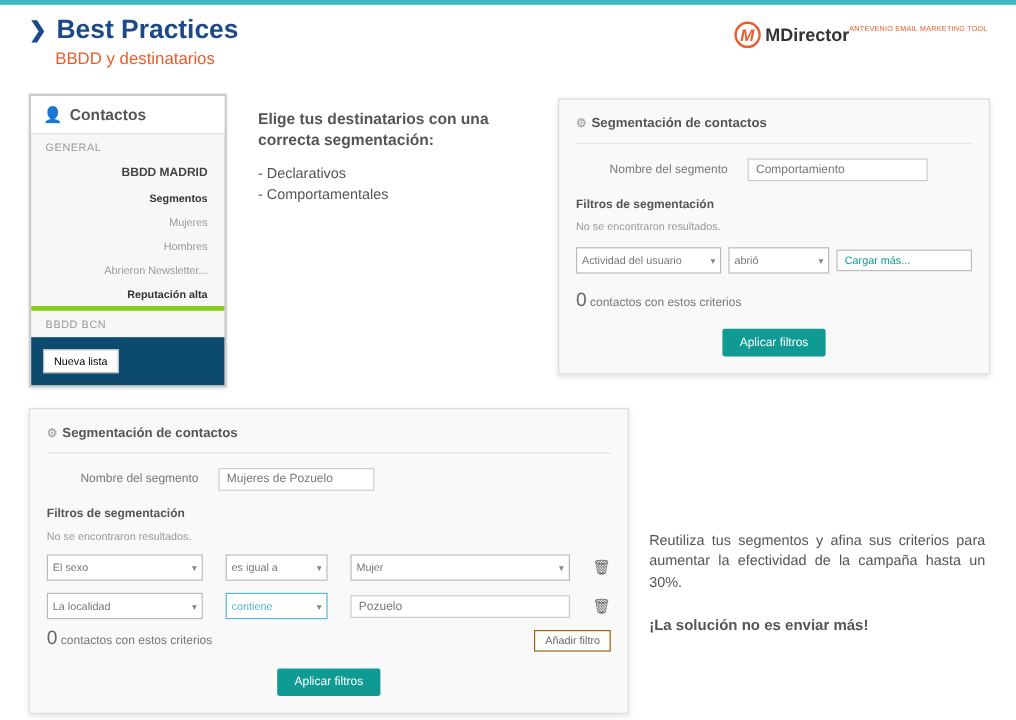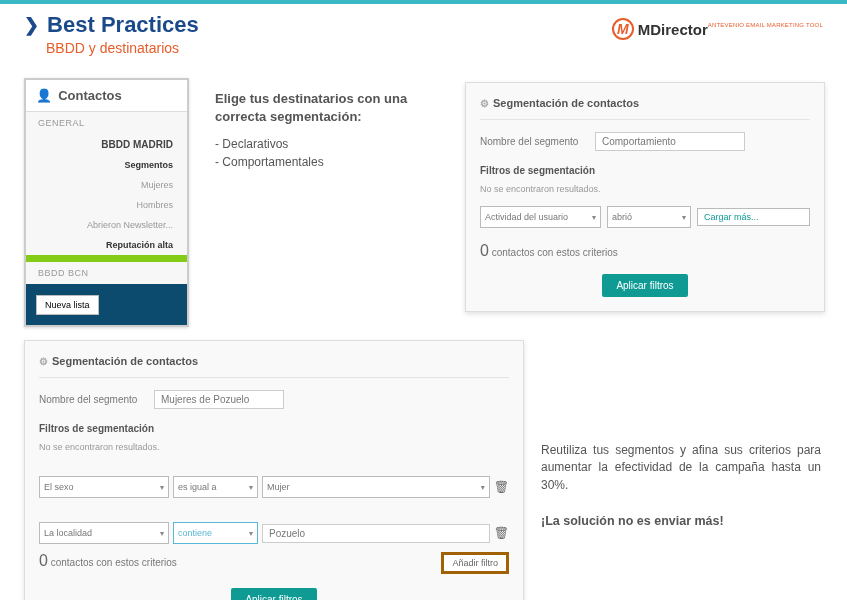--- a/index.html
+++ b/index.html
@@ -37,42 +37,42 @@
   .instr1 { position: absolute; top: 30px; left: 215px; width: 220px; color: #555; }
   .instr1-h { font-weight: bold; font-size: 13px; line-height: 1.35; }
   .instr1-b { font-size: 12px; margin-top: 10px; line-height: 1.5; }
 
   
   .seg-panel { background: #f9f9f9; border: 1px solid #ddd; box-shadow: 0 2px 5px rgba(0,0,0,.12); padding: 10px 14px 14px; }
   .seg1 { position: absolute; top: 22px; right: 22px; width: 360px; }
   .seg-head { font-weight: bold; font-size: 11px; color: #555; padding: 4px 0 10px; border-bottom: 1px solid #e5e5e5; display:flex; align-items:center; gap:4px; }
   .seg-dot { color:#aaa; font-size:10px; }
   .seg-row { display: flex; align-items: center; gap: 10px; margin-top: 12px; font-size: 10px; color: #777; }
-  .seg-row label { min-width: 105px; }
+  .seg-row label { min-width: 105px; margin-left: 28px; }
   .seg-input { border: 1px solid #ccc; padding: 3px 6px; font-size: 10px; color: #777; background:#fff; }
   .seg-sub { font-weight: bold; font-size: 10px; color: #555; margin-top: 14px; }
   .seg-note { font-size: 9px; color: #999; margin-top: 8px; }
   .filter-row { display: flex; gap: 6px; margin-top: 12px; align-items: center; }
   .sel { border: 1px solid #bbb; background: #fff; font-size: 9px; color: #777; padding: 3px 4px; height: 22px; display:flex; align-items:center; justify-content:space-between; gap:4px; cursor:pointer; }
   .sel .caret { color:#888; font-size:8px; }
   .count-row { font-size: 10px; color: #777; margin-top: 14px; }
   .count-row .zero { font-size: 16px; color: #666; }
   .btn-primary { background: #0f9b94; color: #fff; border: none; font-size: 10px; padding: 6px 14px; cursor: pointer; border-radius: 2px; }
   .btn-center { text-align: center; margin-top: 14px; }
   .link-btn { font-size:9px; color:#0f9b94; border:1px solid #bbb; background:#fff; padding:3px 6px; cursor:pointer; }
 
   
   .seg2 { position: absolute; top: 280px; left: 24px; width: 500px; }
   .seg2 .seg-input { width: 130px; }
   .trash { color:#666; font-size:12px; cursor:pointer; }
-  .filter-row2 { display:flex; gap:4px; align-items:center; margin-top:24px; }
+  .filter-row2 { display:flex; gap:19px; align-items:center; margin-top:10px; }
   .sel-w1 { width: 130px; }
   .sel-w2 { width: 85px; }
   .sel-w3 { flex:1; }
-  .add-btn { font-size:9px; border:3px solid #a16207; background:#fff; padding:3px 8px; cursor:pointer; color:#666; }
+  .add-btn { font-size:9px; border:1px solid #a16207; background:#fff; padding:3px 8px; cursor:pointer; color:#666; }
   .seg2 .count-row { margin-top: 8px; display:flex; align-items:baseline; justify-content:space-between;}
 
   
   .instr2 { position: absolute; top: 382px; right: 26px; width: 280px; color: #555; font-size: 12px; line-height: 1.45; text-align: justify; }
   .instr2-b { font-weight: bold; margin-top: 18px; font-size: 12.5px; display:block; }
 </style>
 </head>
 <body>
 
 <div class="topbar"></div>
@@ -101,21 +101,21 @@
       <span class="pc-head-icon">👤</span>
       <span class="pc-head-txt">Contactos</span>
     </div>
     <div class="pc-sec">GENERAL</div>
     <div class="pc-item bold">BBDD MADRID</div>
     <div class="pc-item sub active">Segmentos</div>
     <div class="pc-item sub2">Mujeres</div>
     <div class="pc-item sub2">Hombres</div>
     <div class="pc-item sub2">Abrieron Newsletter...</div>
     <div class="pc-item sub2 active">Reputación alta</div>
-    <div class="pc-sec" style="border-top:7px solid #84cc16;">BBDD BCN</div>
+    <div class="pc-sec" style="border-top:4px solid #84cc16;">BBDD BCN</div>
     <div class="pc-btn-wrap">
       <button class="pc-btn">Nueva lista</button>
     </div>
   </div>
 
   <div class="instr1">
     <div class="instr1-h">Elige tus destinatarios con una correcta segmentación:</div>
     <div class="instr1-b">
       <div>- Declarativos</div>
       <div>- Comportamentales</div>

